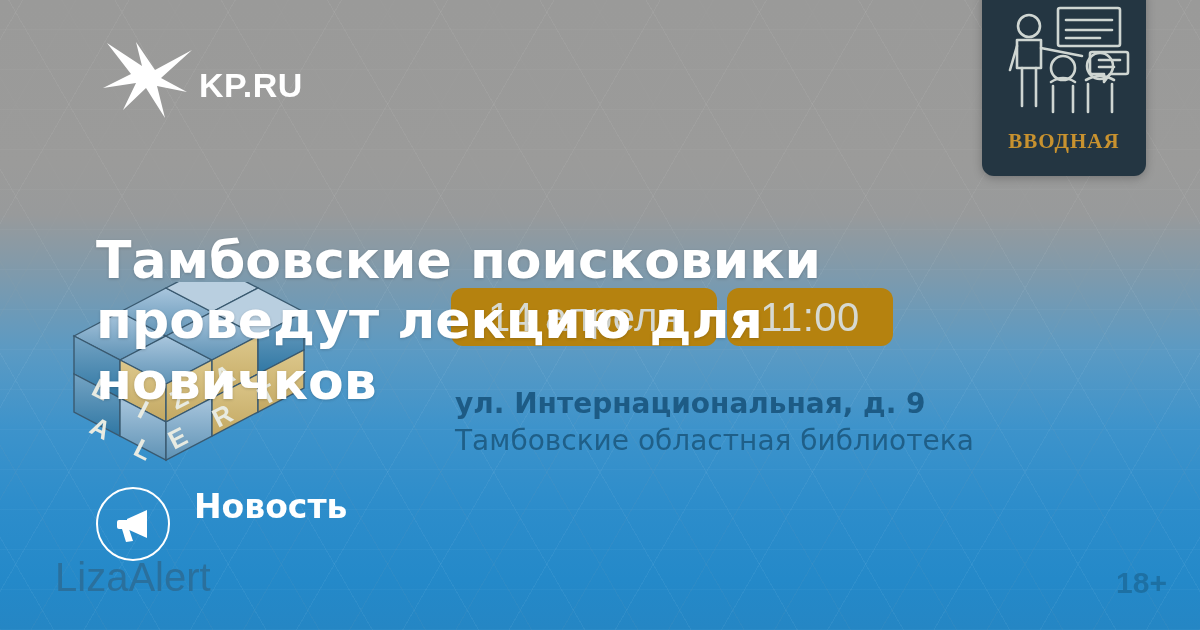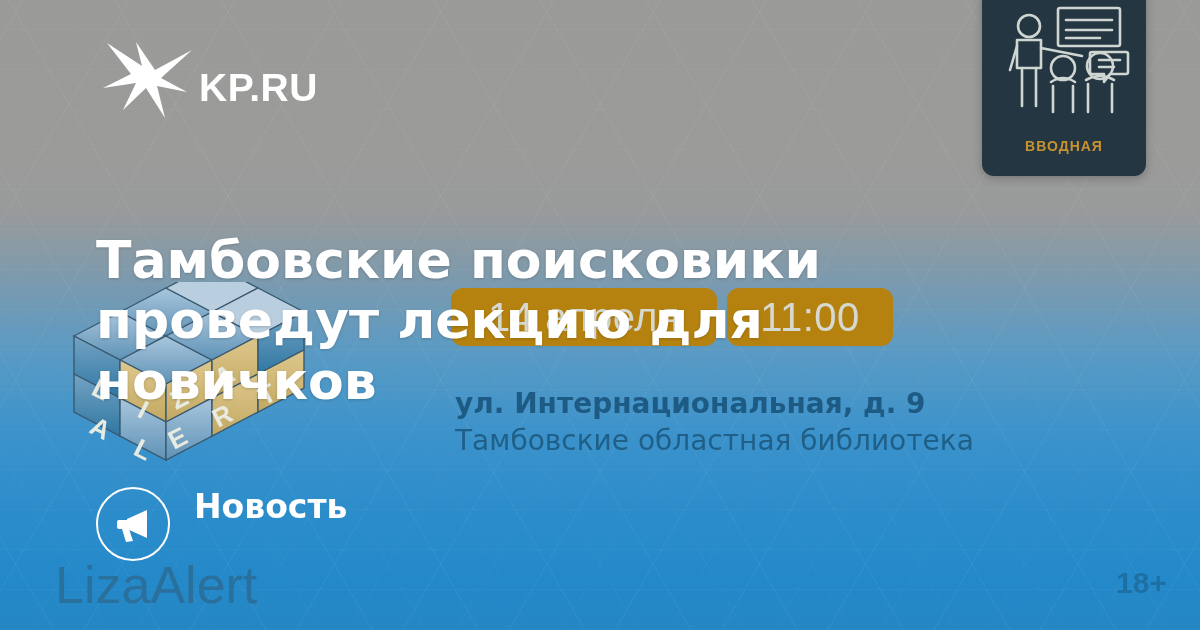--- a/index.html
+++ b/index.html
@@ -44,43 +44,43 @@
     text-transform:uppercase;
     white-space:pre-line;
     opacity:.96;
   }
 
   
   .kp-logo{position:absolute;left:95px;top:26px;width:260px;height:100px;}
   .kp-bird{position:absolute;left:0;top:0;}
   .kp-text{
     position:absolute;left:104px;top:40px;
-    color:#ffffff;font-size:39px;font-weight:bold;letter-spacing:.5px;
+    color:#ffffff;font-size:34px;font-weight:bold;letter-spacing:.5px;
     font-family:"Liberation Sans", sans-serif;
   }
 
   
   .badge{
     position:absolute;left:982px;top:-14px;width:164px;height:190px;
     background:#243642;border-radius:12px;
     box-shadow:0 2px 10px rgba(0,0,0,.25);
   }
   .badge-icon{position:absolute;left:14px;top:20px;}
   .badge-label{
     position:absolute;left:0;right:0;bottom:22px;text-align:center;
-    color:#c8922f;font-size:14px;font-weight:bold;letter-spacing:1px;
-    font-family:Liberation Sans, sans-serif;
+    color:#c8922f;font-size:21px;font-weight:bold;letter-spacing:1px;
+    font-family:Liberation Serif, serif;
     margin-top:44px;
   }
 
   
   .cube-logo{position:absolute;left:58px;top:282px;}
   .cube-word{
     position:absolute;left:55px;top:555px;
-    color:#2b6f9b;font-size:52px;font-weight:normal;
+    color:#2b6f9b;font-size:40px;font-weight:normal;
     font-family:"Liberation Sans", sans-serif;
     opacity:.95;
   }
 
   
   .pill{
     position:absolute;height:58px;border-radius:12px;
     background:#b5820f;
     display:flex;align-items:center;justify-content:center;
     color:#d6d9d2;font-size:40px;font-weight:normal;

